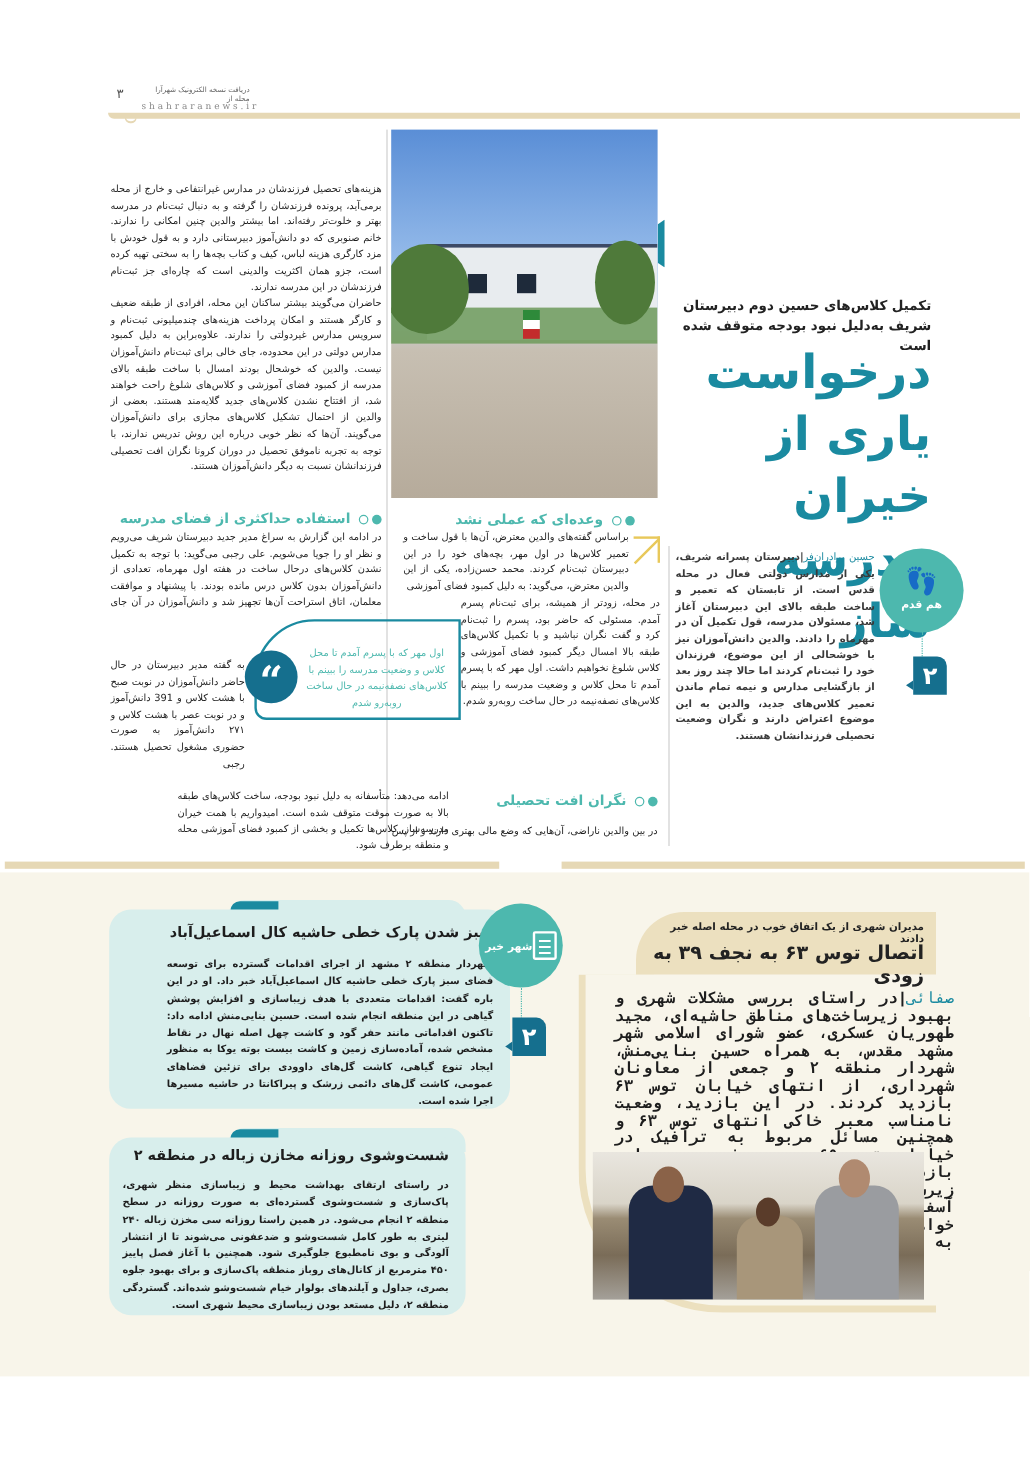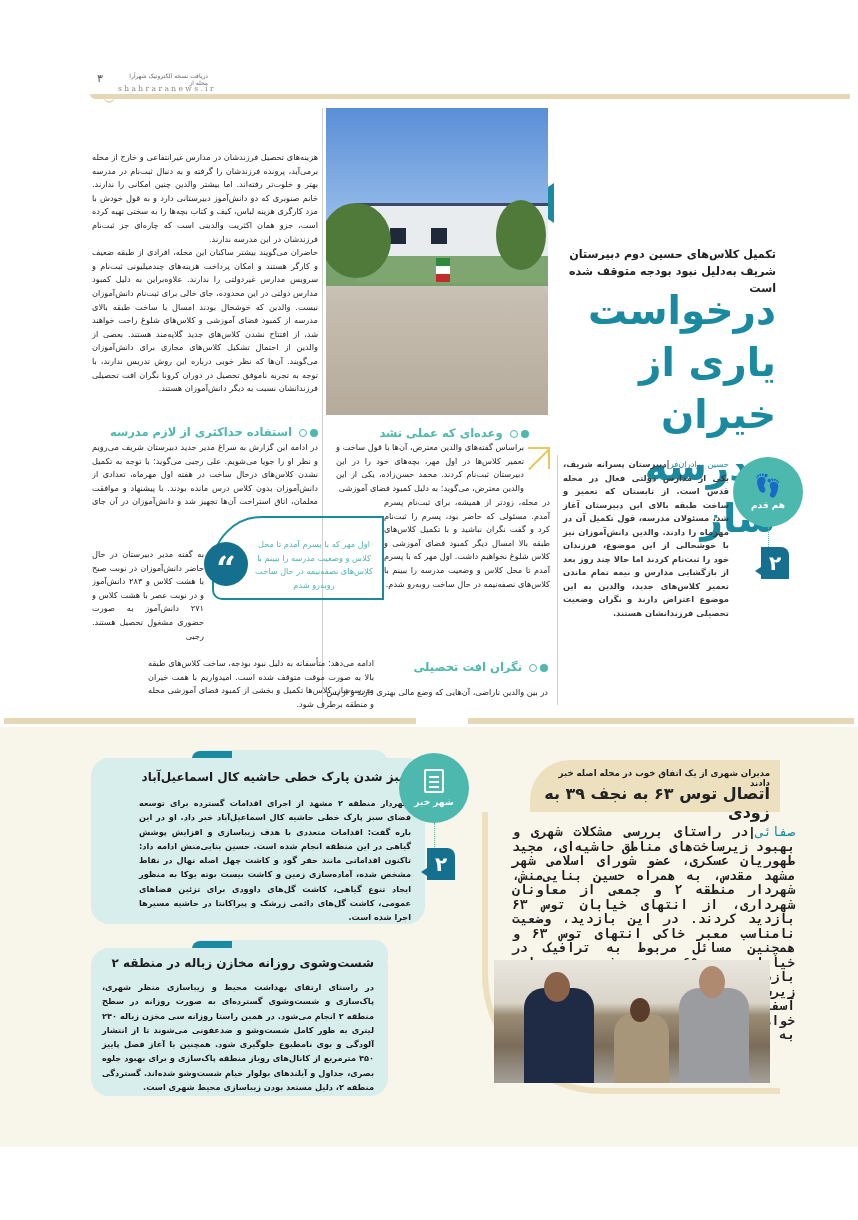--- a/index.html
+++ b/index.html
@@ -77,21 +77,21 @@
   .card-title { position: absolute; font-size: 12px; font-weight: bold; color: #1d1d1d; text-align: right; }
   .card-body { position: absolute; font-size: 8.2px; line-height: 14.3px; color: #1d1d1d; text-align: justify; font-weight: bold; }
 
   #card1 { left: 91px; top: 758px; width: 334px; height: 166px; padding-left: 16px; }
   #card1-tab { left: 190px; top: 750px; width: 198px; height: 20px; background: #d8eeec; border-radius: 14px 14px 0 0; }
   #card1-tabd { left: 192px; top: 751px; width: 40px; height: 8px; background: #1a8aa0; border-radius: 8px 0 0 0; }
   #card2 { left: 91px; top: 948px; width: 297px; height: 148px; }
   #card2-tab { left: 190px; top: 940px; width: 198px; height: 20px; background: #d8eeec; border-radius: 14px 14px 0 0; }
   #card2-tabd { left: 192px; top: 941px; width: 40px; height: 8px; background: #1a8aa0; border-radius: 8px 0 0 0; }
 
-  #sk-circle { left: 399px; top: 753px; width: 70px; height: 70px; border-radius: 50%; background: #4db8ae; display: flex; flex-direction: column; align-items: center; justify-content: center; color: #fff; }
+  #sk-circle { left: 399px; top: 753px; width: 70px; height: 70px; border-radius: 50%; background: #4db8ae; display: flex; flex-direction: row; align-items: center; justify-content: center; color: #fff; }
   #sk-circle .doc { width: 20px; height: 24px; border: 2px solid #fff; border-radius: 2px; background: repeating-linear-gradient(#fff 0 2px, transparent 2px 5px); background-clip: content-box; padding: 3px; }
   #sk-circle .lbl { font-size: 9px; font-weight: bold; margin-top: 4px; }
   #sk-dots { left: 434px; top: 823px; width: 0; height: 38px; border-left: 1px dotted #4db8ae; }
   #sk-num { left: 427px; top: 848px; width: 28px; height: 32px; background: #156f8e; color: #fff; font-size: 20px; font-weight: bold; display: flex; align-items: center; justify-content: center; border-radius: 0 8px 0 0; }
   #sk-num::before { content: ""; position: absolute; left: -6px; bottom: 4px; border-right: 6px solid #156f8e; border-top: 4px solid transparent; border-bottom: 4px solid transparent; }
 
   #nw-head { left: 530px; top: 760px; width: 250px; height: 52px; background: #ece0bf; border-radius: 40px 0 0 0; }
   #nw-kicker { left: 540px; top: 768px; width: 230px; font-size: 8.6px; font-weight: bold; color: #222; text-align: right; }
   #nw-title { left: 540px; top: 784px; width: 230px; font-size: 16px; font-weight: bold; color: #222; text-align: right; }
   #nw-frame { left: 482px; top: 812px; width: 298px; height: 282px; border-left: 6px solid #ece0bf; border-bottom: 6px solid #ece0bf; border-radius: 0 0 0 120px; }
@@ -155,24 +155,24 @@
   <span>نگران افت تحصیلی</span>
 </div>
 <div class="abs txt" id="mid-body3">در بین والدین ناراضی، آن‌هایی که وضع مالی بهتری دارند و از پس</div>
 
 <div class="abs txt" id="left-body1">
   <p>هزینه‌های تحصیل فرزندشان در مدارس غیرانتفاعی و خارج از محله برمی‌آید، پرونده فرزندشان را گرفته و به دنبال ثبت‌نام در مدرسه بهتر و خلوت‌تر رفته‌اند. اما بیشتر والدین چنین امکانی را ندارند. خانم صنوبری که دو دانش‌آموز دبیرستانی دارد و به قول خودش با مزد کارگری هزینه لباس، کیف و کتاب بچه‌ها را به سختی تهیه کرده است، جزو همان اکثریت والدینی است که چاره‌ای جز ثبت‌نام فرزندشان در این مدرسه ندارند.</p>
   <p>حاضران می‌گویند بیشتر ساکنان این محله، افرادی از طبقه ضعیف و کارگر هستند و امکان پرداخت هزینه‌های چندمیلیونی ثبت‌نام و سرویس مدارس غیردولتی را ندارند. علاوه‌براین به دلیل کمبود مدارس دولتی در این محدوده، جای خالی برای ثبت‌نام دانش‌آموزان نیست. والدین که خوشحال بودند امسال با ساخت طبقه بالای مدرسه از کمبود فضای آموزشی و کلاس‌های شلوغ راحت خواهند شد، از افتتاح نشدن کلاس‌های جدید گلایه‌مند هستند. بعضی از والدین از احتمال تشکیل کلاس‌های مجازی برای دانش‌آموزان می‌گویند. آن‌ها که نظر خوبی درباره این روش تدریس ندارند، با توجه به تجربه ناموفق تحصیل در دوران کرونا نگران افت تحصیلی فرزندانشان نسبت به دیگر دانش‌آموزان هستند.</p>
 </div>
 <div class="abs" id="left-sub">
   <span class="bullet fill"></span><span class="bullet ring"></span>
-  <span>استفاده حداکثری از لازم مدرسه</span>
+  <span>استفاده حداکثری از فضای مدرسه</span>
 </div>
 <div class="abs txt" id="left-body2" style="height:70px;overflow:hidden;">در ادامه این گزارش به سراغ مدیر جدید دبیرستان شریف می‌رویم و نظر او را جویا می‌شویم. علی رجبی می‌گوید: با توجه به تکمیل نشدن کلاس‌های درحال ساخت در هفته اول مهرماه، تعدادی از دانش‌آموزان بدون کلاس درس مانده بودند. با پیشنهاد و موافقت معلمان، اتاق استراحت آن‌ها تجهیز شد و دانش‌آموزان در آن جای گرفتند و مشغول تحصیل شدند.</div>
-<div class="abs txt" id="left-body3" style="top:548px;height:108px;overflow:hidden;">به گفته مدیر دبیرستان در حال حاضر دانش‌آموزان در نوبت صبح با هشت کلاس و ۲۸۳ دانش‌آموز و در نوبت عصر با هشت کلاس و ۲۷۱ دانش‌آموز به صورت حضوری مشغول تحصیل هستند. رجبی</div>
+<div class="abs txt" id="left-body3" style="top:548px;height:108px;overflow:hidden;">به گفته مدیر دبیرستان در حال حاضر دانش‌آموزان در نوبت صبح با هشت کلاس و 391 دانش‌آموز و در نوبت عصر با هشت کلاس و ۲۷۱ دانش‌آموز به صورت حضوری مشغول تحصیل هستند. رجبی</div>
 <div class="abs txt" id="left-body4">ادامه می‌دهد: متأسفانه به دلیل نبود بودجه، ساخت کلاس‌های طبقه بالا به صورت موقت متوقف شده است. امیدواریم با همت خیران مدرسه‌ساز، کلاس‌ها تکمیل و بخشی از کمبود فضای آموزشی محله و منطقه برطرف شود.</div>
 
 <div class="abs" id="quote-box"></div>
 <div class="abs" id="quote-icon">“</div>
 <div class="abs" id="quote-text">اول مهر که با پسرم آمدم تا محل کلاس و وضعیت مدرسه را ببینم با کلاس‌های نصفه‌نیمه در حال ساخت روبه‌رو شدم</div>
 
 <div class="abs" id="sep-l"></div>
 <div class="abs" id="sep-r"></div>
 
 <div class="abs" id="bottom-bg"></div>

